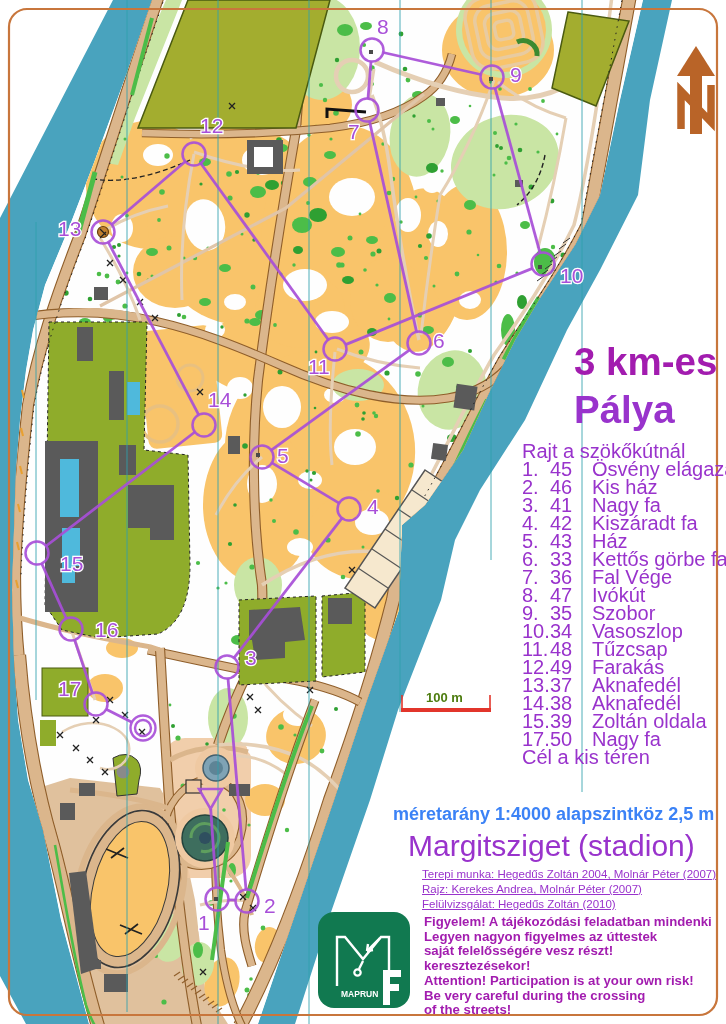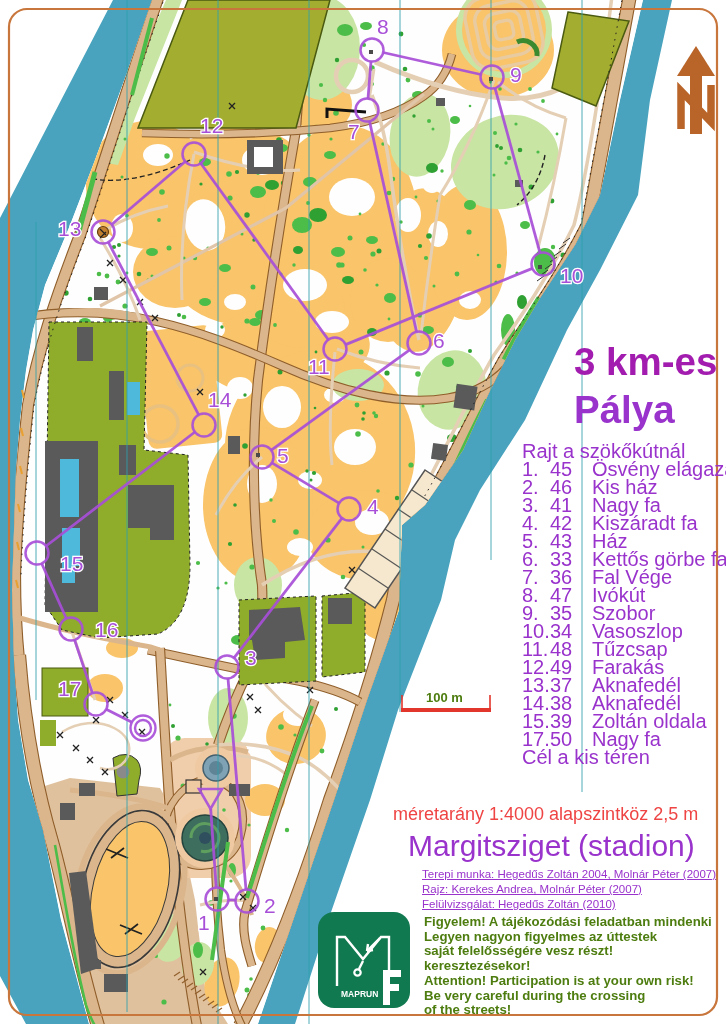--- a/index.html
+++ b/index.html
@@ -854,31 +854,31 @@
       <div><span class="n">12.</span><span class="c">49</span><span class="d">Farakás</span></div>
       <div><span class="n">13.</span><span class="c">37</span><span class="d">Aknafedél</span></div>
       <div><span class="n">14.</span><span class="c">38</span><span class="d">Aknafedél</span></div>
       <div><span class="n">15.</span><span class="c">39</span><span class="d">Zoltán oldala</span></div>
       <div><span class="n">17.</span><span class="c">50</span><span class="d">Nagy fa</span></div>
 <div>Cél a kis téren</div>
 </div>
 
 <div class="t" style="left:426px;top:690px;font-size:13px;font-weight:bold;color:#4d7c0f;">100 m</div>
 
-<div class="t" style="left:393px;top:804px;font-size:18px;font-weight:normal;color:#ef4444;">méretarány 1:4000 alapszintköz 2,5 m</div>
+<div class="t" style="left:393px;top:804px;font-size:18px;font-weight:bold;color:#3b82f6;">méretarány 1:4000 alapszintköz 2,5 m</div>
 
 <div class="t" style="left:408px;top:829px;font-size:30px;font-weight:normal;color:#9933CC;">Margitsziget (stadion)</div>
 
 <div class="t" style="left:422px;top:867px;font-size:11.5px;color:#9933CC;line-height:15px;text-decoration:underline;">
 <div>Terepi munka: Hegedűs Zoltán 2004, Molnár Péter (2007)</div>
 <div>Rajz: Kerekes Andrea, Molnár Péter (2007)</div>
 <div>Felülvizsgálat: Hegedűs Zoltán (2010)</div>
 </div>
 
-<div class="t" style="left:424px;top:915px;font-size:13.2px;font-weight:bold;color:#4d7c0f;line-height:14.7px;">
+<div class="t" style="left:424px;top:915px;font-size:13.2px;font-weight:bold;color:#a21caf;line-height:14.7px;">
 <div>Figyelem! A tájékozódási feladatban mindenki</div>
 <div>Legyen nagyon figyelmes az úttestek</div>
 <div>saját felelősségére vesz részt!</div>
 <div>keresztezésekor!</div>
 <div>Attention! Participation is at your own risk!</div>
 <div>Be very careful during the crossing</div>
 <div>of the streets!</div>
 </div>
 
 </div>

